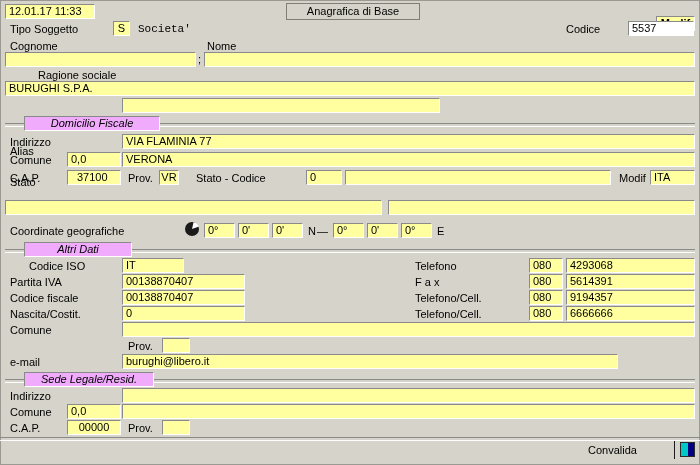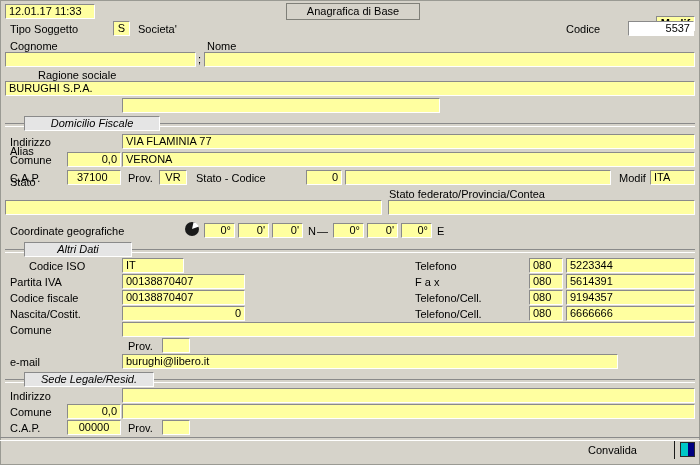--- a/index.html
+++ b/index.html
@@ -9,29 +9,29 @@
     box-shadow:inset 0 0 0 1px #9a9a93;overflow:hidden;
   }
   .L{position:absolute;white-space:nowrap;line-height:12px;}
   .F{
     position:absolute;box-sizing:border-box;height:15px;line-height:13px;
     padding:0 3px;background:#ffffa0;white-space:nowrap;overflow:hidden;
     border-top:1px solid #8a8a8a;border-left:1px solid #8a8a8a;
     border-bottom:1px solid #ffffff;border-right:1px solid #ffffff;
   }
   .F.white{background:#ffffff;}
-  .F.num{text-align:right;}
+  .F.num{text-align:left;}
   .F.ctr{text-align:center;padding:0 1px;}
   .titlebox{
     position:absolute;box-sizing:border-box;height:17px;line-height:15px;text-align:center;
     border:1px solid #7f7f78;background:#d6d3ca;
   }
   .sec{
     position:absolute;box-sizing:border-box;height:15px;line-height:13px;text-align:center;
-    font-style:italic;background:#e5e5e5;
+    font-style:italic;background:#f0abfc;
     border-top:1px solid #8a8a8a;border-left:1px solid #8a8a8a;
     border-bottom:1px solid #ffffff;border-right:1px solid #ffffff;
   }
   .hline{
     position:absolute;height:2px;
     border-top:1px solid #8a8a8a;border-bottom:1px solid #ffffff;
   }
   .vline{position:absolute;width:1px;background:#1a1a1a;}
   .icon{position:absolute;}
   .valicon{
@@ -45,21 +45,21 @@
 <body>
 
 <div id="app">
 
   <div class="F" style="left:5px;top:4px;width:90px;">12.01.17 11:33</div>
   <div class="titlebox" style="left:286px;top:3px;width:134px;">Anagrafica di Base</div>
   <div class="F ctr" style="left:656px;top:16px;width:39px;font-weight:bold;">Modif</div>
 
   <div class="L" style="left:10px;top:23px;">Tipo Soggetto</div>
   <div class="F ctr" style="left:113px;top:21px;width:17px;">S</div>
-  <div class="L" style="left:138px;top:23px;">Societa'</div>
+  <div class="L" style="left:138px;top:23px;font-family:Liberation Mono, monospace;">Societa'</div>
   <div class="L" style="left:566px;top:23px;">Codice</div>
   <div class="F white num" style="left:628px;top:21px;width:66px;">5537</div>
 
   <div class="L" style="left:10px;top:40px;">Cognome</div>
   <div class="L" style="left:207px;top:40px;">Nome</div>
   <div class="F" style="left:5px;top:52px;width:191px;"></div>
   <div class="L" style="left:198px;top:53px;">;</div>
   <div class="F" style="left:204px;top:52px;width:491px;"></div>
 
   <div class="L" style="left:10px;top:69px;padding-left:28px;">Ragione sociale</div>
@@ -74,29 +74,28 @@
   <div class="L" style="left:10px;top:136px;">Indirizzo</div>
   <div class="F" style="left:122px;top:134px;width:573px;">VIA FLAMINIA 77</div>
 
   <div class="L" style="left:10px;top:154px;">Comune</div>
   <div class="F num" style="left:67px;top:152px;width:54px;">0,0</div>
   <div class="F" style="left:122px;top:152px;width:573px;">VERONA</div>
 
   <div class="L" style="left:10px;top:172px;">C.A.P.</div>
   <div class="F" style="left:67px;top:170px;width:54px;padding-left:9px;">37100</div>
   <div class="L" style="left:128px;top:172px;">Prov.</div>
-  <div class="F ctr" style="left:159px;top:170px;width:28px;">VR</div>
+  <div class="F ctr" style="left:159px;top:170px;width:20px;">VR</div>
   <div class="L" style="left:196px;top:172px;">Stato - Codice</div>
   <div class="F num" style="left:306px;top:170px;width:36px;">0</div>
   <div class="F" style="left:345px;top:170px;width:266px;"></div>
   <div class="L" style="left:619px;top:172px;">Modif</div>
   <div class="F" style="left:650px;top:170px;width:45px;">ITA</div>
 
   <div class="L" style="left:10px;top:176px;">Stato</div>
-  <div class="L" style="left:389px;top:188px;">Stato federato/Provincia/Contea</div>
   <div class="F" style="left:5px;top:200px;width:377px;"></div>
   <div class="F" style="left:388px;top:200px;width:307px;"></div>
 
   <div class="L" style="left:10px;top:225px;">Coordinate geografiche</div>
   <span class="icon" style="left:184px;top:221px;">
     <svg width="16" height="16" viewBox="0 0 16 16">
         <circle cx="8" cy="8" r="7" fill="#1a1a1a"></circle>
         <path d="M8 8 L15 5.5 A7 7 0 0 0 9.5 1.2 Z" fill="#ffffff"></path>
       </svg>
   </span>
@@ -110,21 +109,21 @@
   <div class="F num" style="left:401px;top:223px;width:31px;">0°</div>
   <div class="L" style="left:437px;top:225px;">E</div>
 
   <div class="hline" style="left:5px;top:249px;width:690px;"></div>
   <div class="sec" style="left:24px;top:242px;width:108px;">Altri Dati</div>
 
   <div class="L" style="left:10px;top:260px;margin-left:19px;">Codice ISO</div>
   <div class="F" style="left:122px;top:258px;width:62px;">IT</div>
   <div class="L" style="left:415px;top:260px;">Telefono</div>
   <div class="F" style="left:529px;top:258px;width:34px;">080</div>
-  <div class="F" style="left:566px;top:258px;width:129px;">5223344</div>
+  <div class="F" style="left:566px;top:258px;width:129px;">4293068</div>
 
   <div class="L" style="left:10px;top:276px;">Partita IVA</div>
   <div class="F" style="left:122px;top:274px;width:123px;">00138870407</div>
   <div class="L" style="left:415px;top:276px;">F a x</div>
   <div class="F" style="left:529px;top:274px;width:34px;">080</div>
   <div class="F" style="left:566px;top:274px;width:129px;">5614391</div>
 
   <div class="L" style="left:10px;top:292px;">Codice fiscale</div>
   <div class="F" style="left:122px;top:290px;width:123px;">00138870407</div>
   <div class="L" style="left:415px;top:292px;">Telefono/Cell.</div>

